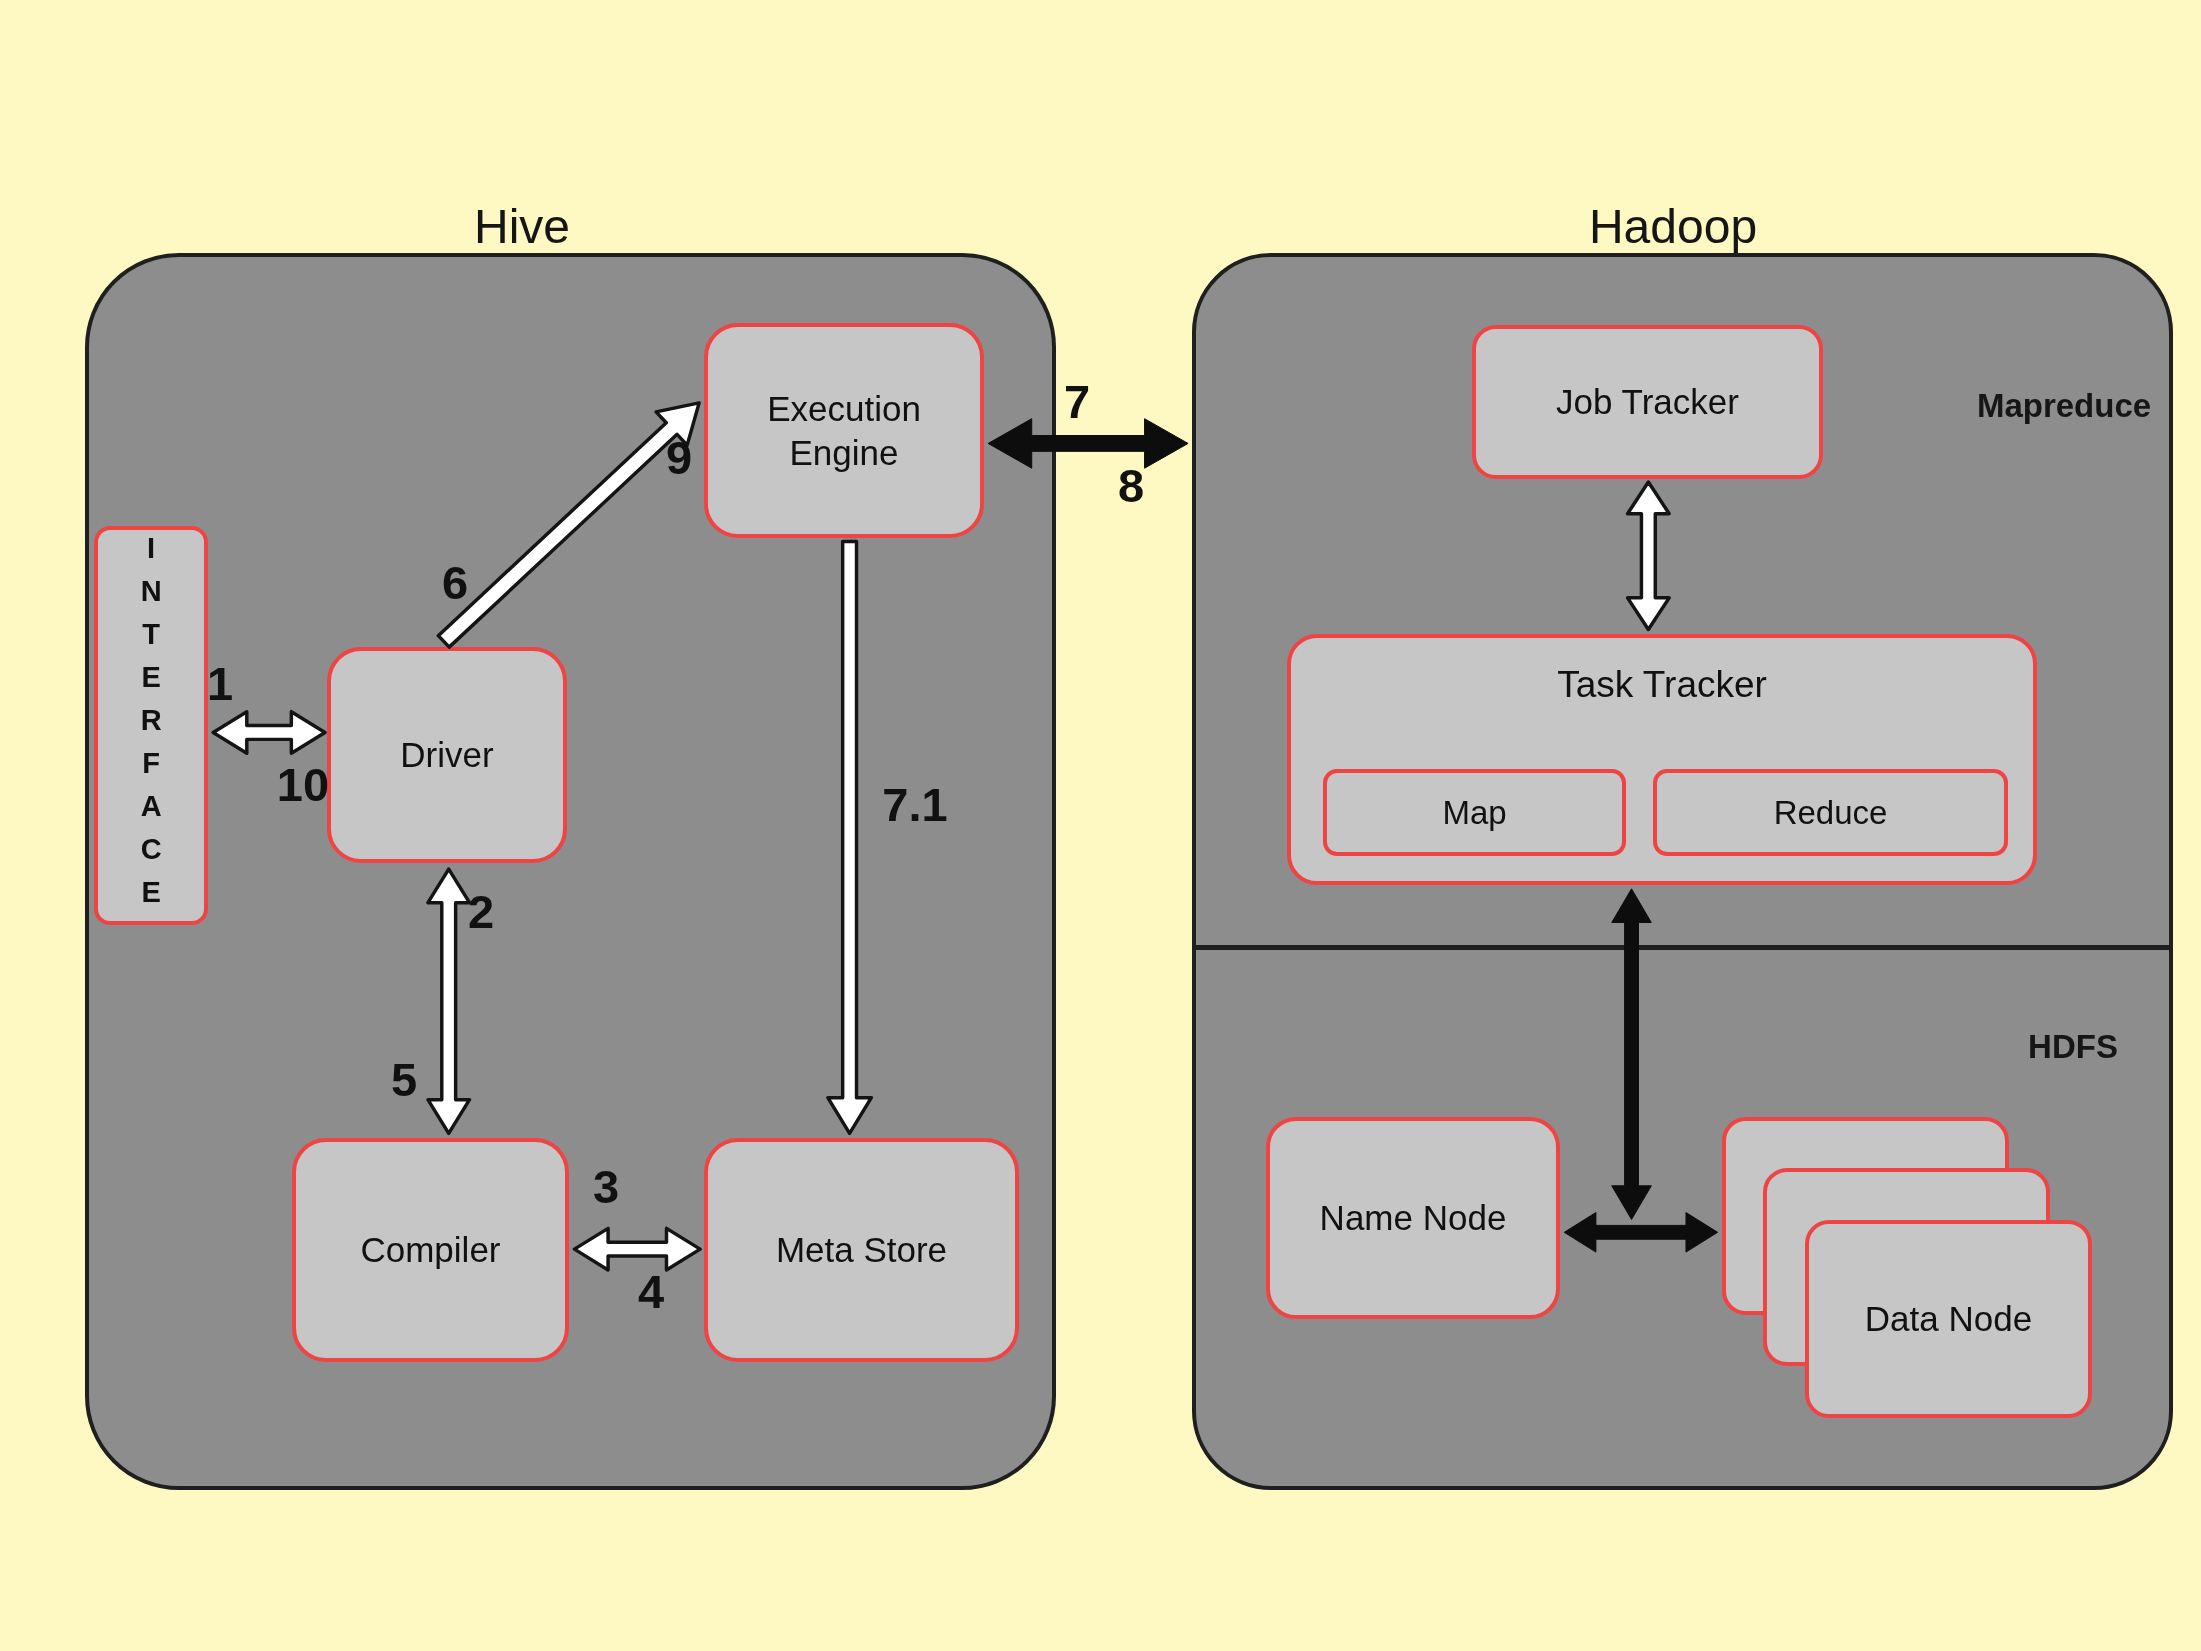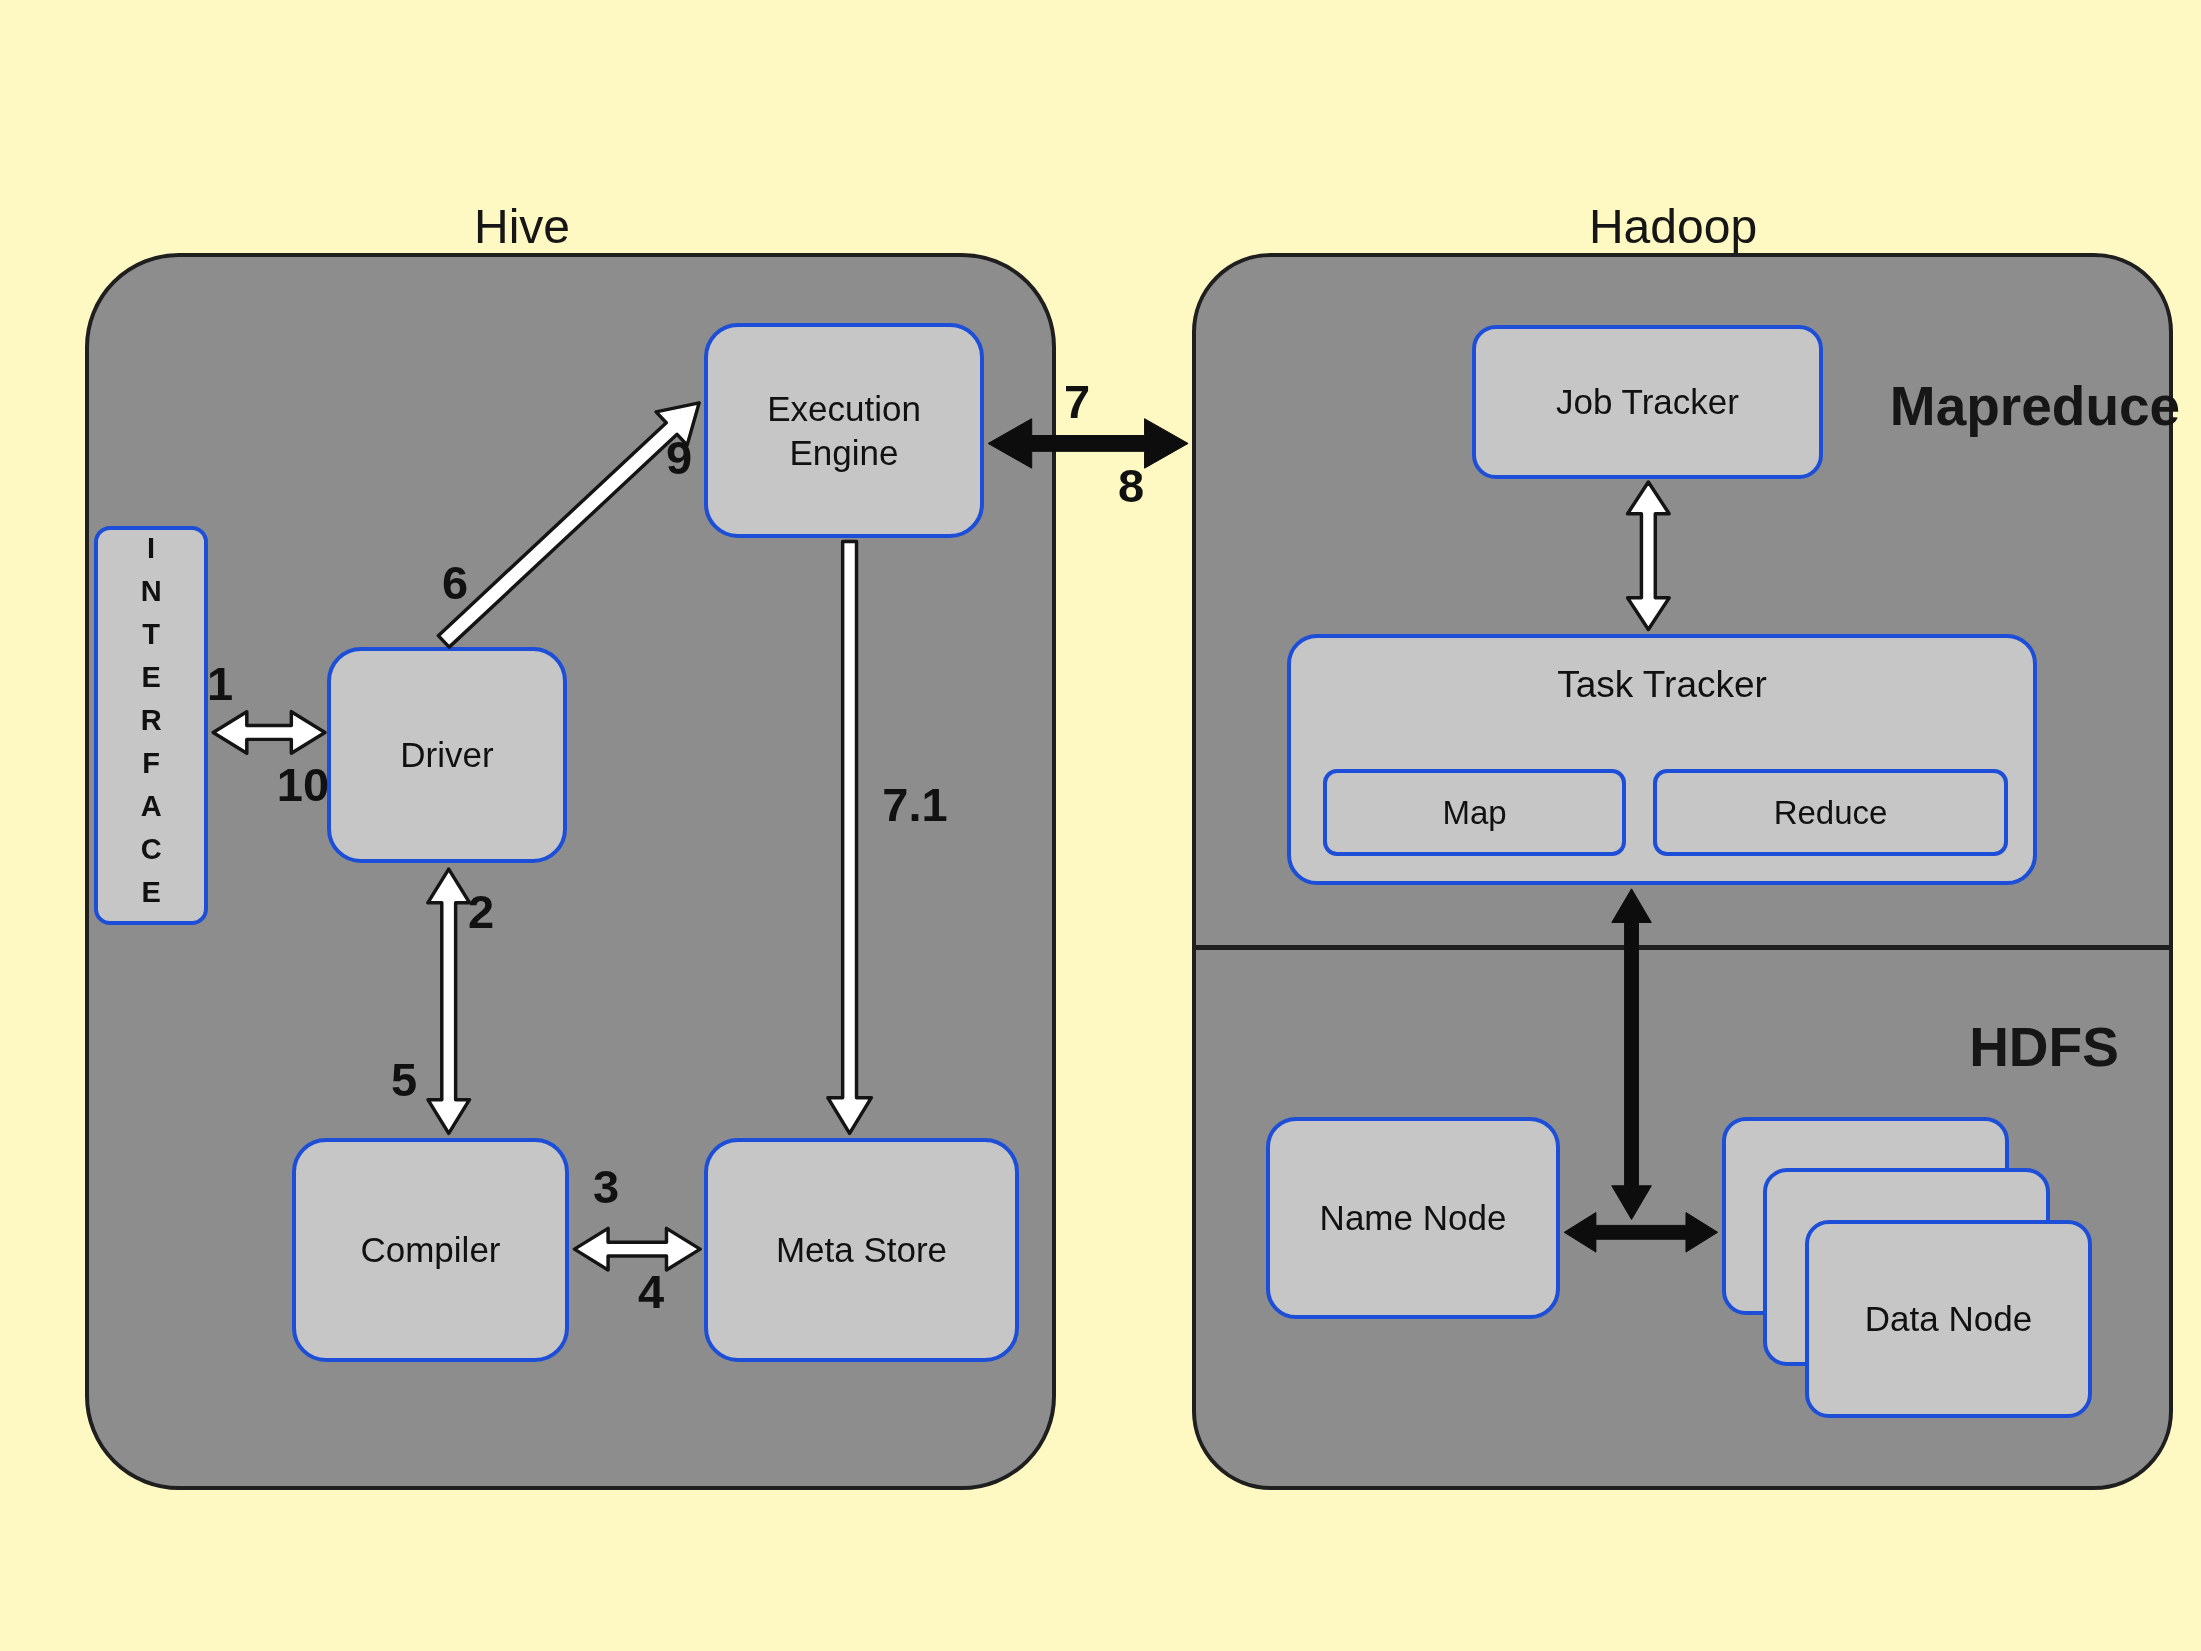--- a/index.html
+++ b/index.html
@@ -8,24 +8,24 @@
     font-family:"Liberation Sans","DejaVu Sans",sans-serif;color:#161616;
   }
   .container{
     position:absolute;background:#8d8d8d;border:4px solid #1f1f1f;border-radius:94px;
   }
   .divider{position:absolute;left:0;width:100%;height:5px;background:#1f1f1f;}
   .title{
     position:absolute;transform:translate(-50%,-50%);font-size:48px;color:#161616;white-space:nowrap;
   }
   .seclabel{
-    position:absolute;transform:translate(-50%,-50%);font-size:55px;font-weight:700;color:#161616;white-space:nowrap;
+    position:absolute;transform:translate(-50%,-50%);font-size:33px;font-weight:700;color:#161616;white-space:nowrap;margin-left:29px;
   }
   .node{
-    position:absolute;background:#c6c6c6;border:4px solid #1d4ed8;border-radius:30px;
+    position:absolute;background:#c6c6c6;border:4px solid #ef4444;border-radius:30px;
     display:flex;align-items:center;justify-content:center;text-align:center;
     font-size:35px;color:#111;line-height:1.25;box-sizing:border-box;
   }
   .small-radius{border-radius:14px;}
   .toptext{align-items:flex-start;padding-top:24px;font-size:37px;}
   .narrowtext{padding:0 38px;}
   .midpad{padding:0 38px;}
   .vtext{
     writing-mode:vertical-lr;text-orientation:upright;letter-spacing:11px;
     font-weight:700;font-size:29px;border-radius:16px;

